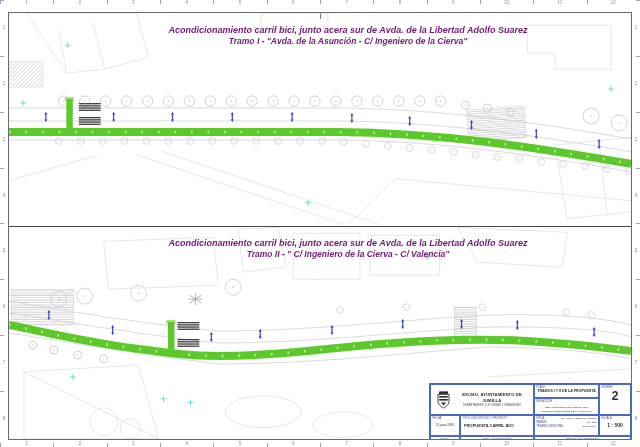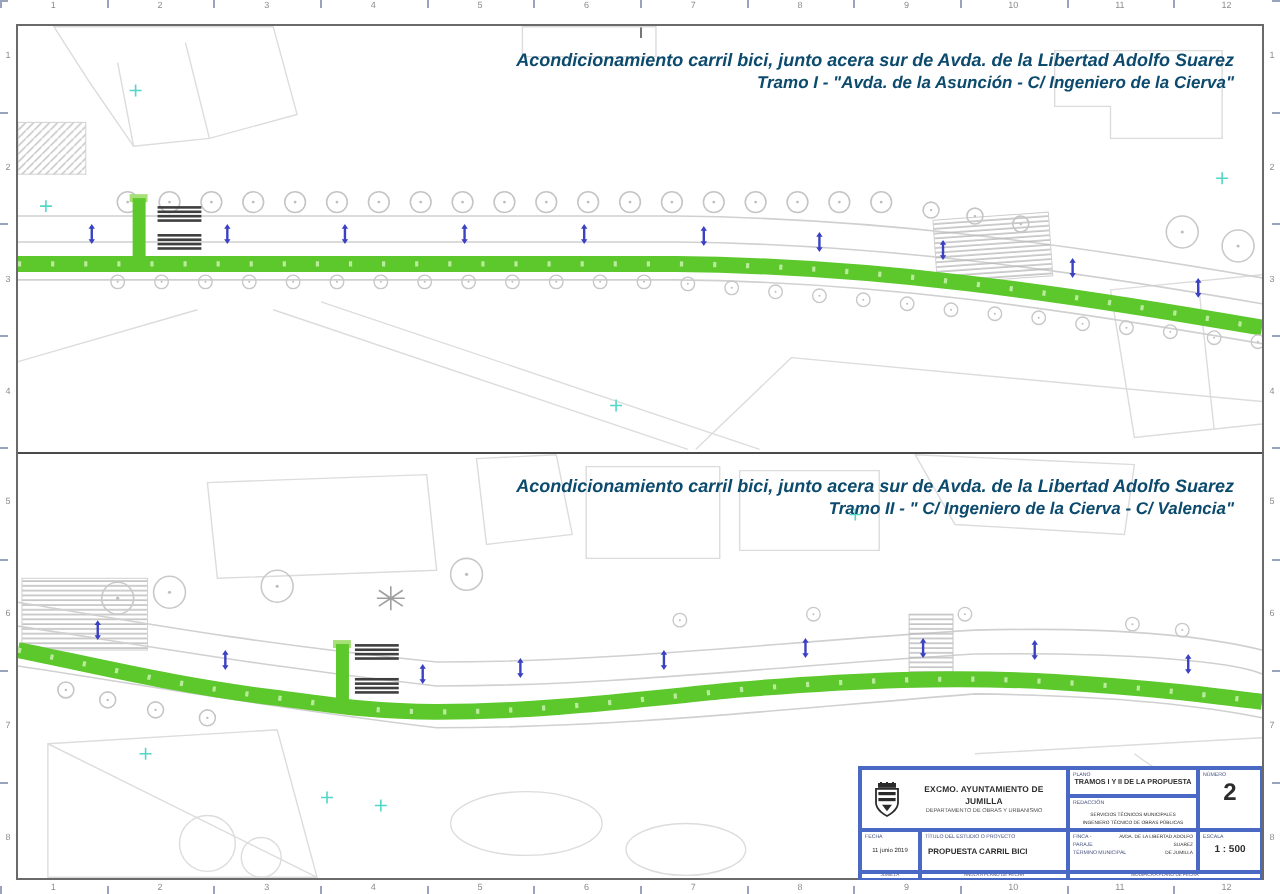--- a/index.html
+++ b/index.html
@@ -26,21 +26,21 @@
 
   
   .frame{position:absolute;left:8px;top:12px;width:624px;height:428px;
     border:1px solid #6a6a6a;box-sizing:border-box;background:#fff;}
   .panel{position:relative;width:622px;overflow:hidden;}
   .panel1{height:213px;}
   .panel2{height:213px;border-top:1px solid #4a4a4a;}
   .panel svg{display:block;}
   .fold{position:absolute;left:311px;top:0;width:1px;height:6px;background:#777;}
 
-  .ptitle{position:absolute;left:70px;right:14px;text-align:right;color:#0c4a6e;
+  .ptitle{position:absolute;left:70px;right:14px;text-align:center;color:#701a75;
     font-weight:bold;font-style:italic;pointer-events:none;}
   .ptitle .l1{font-size:9px;line-height:11px;}
   .ptitle .l2{font-size:8.5px;line-height:10.5px;}
   .panel1 .ptitle{top:12px;}
   .panel2 .ptitle{top:11px;}
 
   
   .tb{position:absolute;left:420px;top:156px;width:202px;height:57px;background:#fff;
     border:1px solid #4a69c4;box-sizing:border-box;font-style:normal;color:#2c2c2c;}
   .tb *{box-sizing:border-box;}

